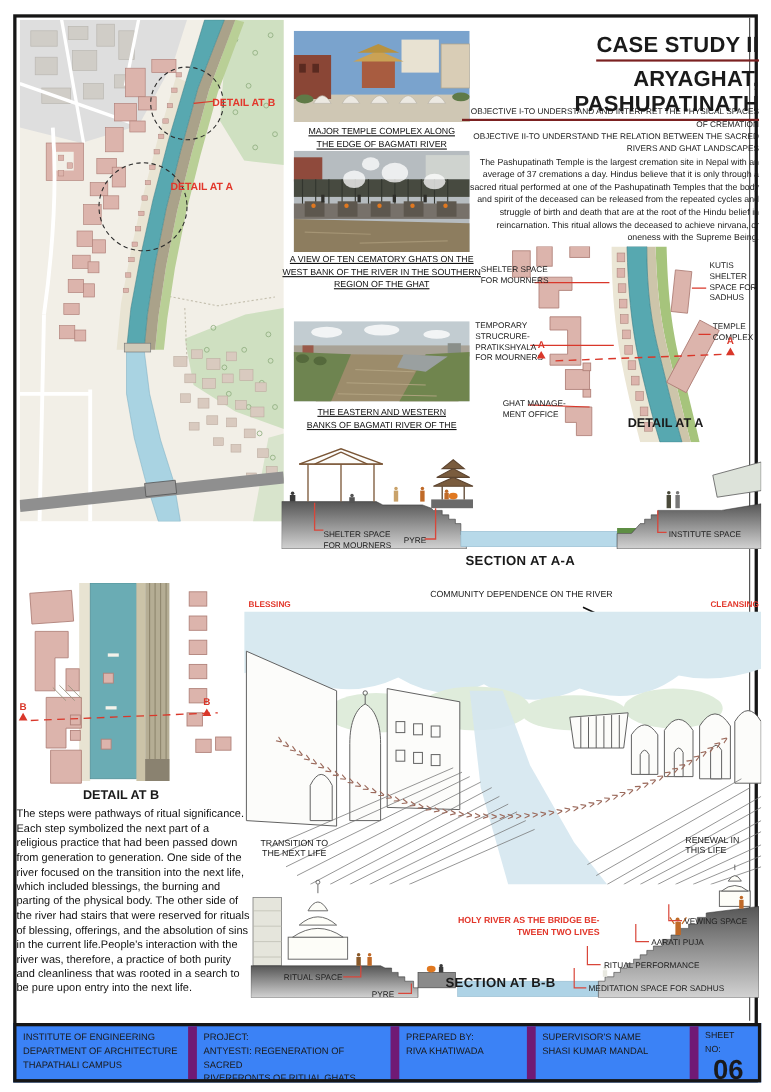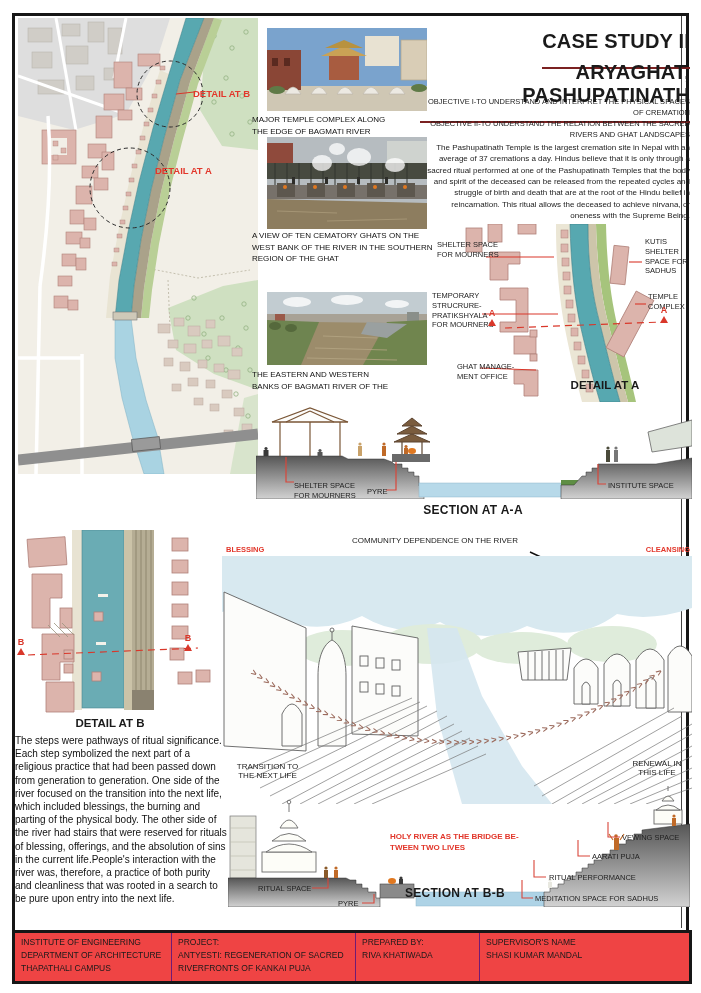--- a/index.html
+++ b/index.html
@@ -6,32 +6,32 @@
   .sheet{position:relative;width:701px;height:993px;background:#fff;
          font-family:"Liberation Sans",sans-serif;color:#1a1a1a;overflow:hidden;}
   .abs{position:absolute;}
   .frame{left:12px;top:13px;width:677px;height:971px;border:3px solid #161616;box-sizing:border-box;}
   .innerline{left:681px;top:16px;width:1px;height:912px;background:#444;}
   .pre{white-space:pre-line;}
   .cap{font-weight:bold;font-size:11.5px;text-align:center;}
   .seccap{font-weight:bold;font-size:12px;text-align:center;letter-spacing:.3px;}
   .lbl{font-size:7.5px;line-height:1.3;color:#222;}
   .redtxt{color:#e2372b;font-weight:bold;}
-  .photocap{font-size:8px;line-height:1.45;color:#111;}
+  .photocap{font-size:8px;line-height:1.45;text-align:center;color:#111;text-decoration:underline;}
   .titleline{text-align:right;font-weight:bold;font-size:20px;letter-spacing:.2px;}
-  .titleline span{display:inline-block;border-bottom:2.5px solid #7b2121;padding-bottom:14px;}
+  .titleline span{display:inline-block;border-bottom:2.5px solid #7b2121;padding-bottom:1px;}
   .objtxt{font-size:7.5px;font-weight:normal;text-align:right;line-height:1.45;}
   .bodytxt{font-size:8px;text-align:right;line-height:1.42;color:#222;}
   .marker{color:#d9372a;font-weight:bold;font-size:9px;text-align:center;line-height:1;}
   .marker .tri{width:0;height:0;margin:1px auto 0;border-left:4px solid transparent;
                border-right:4px solid transparent;border-bottom:7px solid #d9372a;}
   .tblock{left:12px;top:930px;width:680px;height:54px;border:3px solid #161616;
-          box-sizing:border-box;display:flex;background:#ef4444;}
+          box-sizing:border-box;display:flex;background:#3b82f6;}
   .tcell{padding:3px 6px;font-size:8.5px;line-height:1.5;box-sizing:border-box;}
-  .tcell+.tcell{border-left:1px solid #701a75;}
+  .tcell+.tcell{border-left:8px solid #701a75;}
   .sheetno{font-size:25px;font-weight:bold;text-align:center;line-height:1;margin-top:1px;}
 </style>
 </head>
 <body>
 
 <div class="sheet">
   <div class="abs frame"></div>
   <div class="abs innerline"></div>
 
   <svg class="abs" style="left:18px;top:18px" width="240" height="456" viewBox="0 0 240 456">
@@ -403,21 +403,21 @@
   </svg>
   <div class="abs lbl pre" style="left:294px;top:481px">SHELTER SPACE
 FOR MOURNERS</div>
   <div class="abs lbl" style="left:367px;top:487px">PYRE</div>
   <div class="abs lbl" style="left:608px;top:481px">INSTITUTE SPACE</div>
   <div class="abs seccap" style="left:383px;top:503px;width:180px">SECTION AT A-A</div>
 
   <div class="abs redtxt pre" style="left:226px;top:544px;font-size:7.5px;line-height:1.55">BLESSING
 CREMATION
 PARTING OF THE PHYSICAL BODY</div>
-  <div class="abs" style="left:352px;top:536px;width:205px;font-size:8px;text-align:left">COMMUNITY DEPENDENCE ON THE RIVER</div>
+  <div class="abs" style="left:352px;top:536px;width:205px;font-size:8px;text-align:right">COMMUNITY DEPENDENCE ON THE RIVER</div>
   <svg class="abs" style="left:352px;top:548px" width="205" height="18" viewBox="0 0 205 18">
     <line x1="2" y1="9" x2="192" y2="11" stroke="#111" stroke-width="1.5"></line>
     <path d="M193,11 L178,4 M193,11 L178,18" stroke="#111" stroke-width="1.5" fill="none"></path>
   </svg>
   <div class="abs redtxt pre" style="left:585px;top:544px;width:105px;font-size:7.5px;line-height:1.55;text-align:right">CLEANSING
 FORGIVENESS OF SINS
 BLESSING
 OFFERING</div>
 
   <svg class="abs" style="left:20px;top:530px" width="195" height="186" viewBox="0 0 195 186">
@@ -530,23 +530,23 @@
         <line x1="320" y1="240" x2="460" y2="160"></line>
         <line x1="312" y1="230" x2="452" y2="152"></line>
     </g>
     <path id="cv" d="M28,118 Q235,262 443,116" fill="none"></path>
     <text font-size="9.5" fill="#9b6a5c" font-weight="bold" letter-spacing="2">
       <textPath href="#cv" xlink:href="#cv">&gt;&gt;&gt;&gt;&gt;&gt;&gt;&gt;&gt;&gt;&gt;&gt;&gt;&gt;&gt;&gt;&gt;&gt;&gt;&gt;&gt;&gt;&gt;&gt;&gt;&gt;&gt;&gt;&gt;&gt;&gt;&gt;&gt;&gt;&gt;&gt;&gt;&gt;&gt;&gt;&gt;&gt;&gt;&gt;&gt;&gt;&gt;&gt;&gt;&gt;&gt;&gt;&gt;&gt;&gt;&gt;&gt;&gt;&gt;&gt;&gt;&gt;&gt;&gt;&gt;&gt;&gt;&gt;&gt;&gt;</textPath>
     </text>
   </svg>
   <div class="abs pre" style="left:230px;top:762px;width:75px;font-size:8px;text-align:center">TRANSITION TO
 THE NEXT LIFE</div>
-  <div class="abs pre" style="left:623px;top:759px;width:68px;font-size:8px;text-align:center">RENEWAL IN
+  <div class="abs pre" style="left:623px;top:759px;width:68px;font-size:8px;text-align:left">RENEWAL IN
 THIS LIFE</div>
-  <div class="abs redtxt pre" style="left:390px;top:831px;width:155px;font-size:8px;text-align:left;line-height:1.4">HOLY RIVER AS THE BRIDGE BE-
+  <div class="abs redtxt pre" style="left:390px;top:831px;width:155px;font-size:8px;text-align:right;line-height:1.4">HOLY RIVER AS THE BRIDGE BE-
 TWEEN TWO LIVES</div>
 
   <svg class="abs" style="left:228px;top:780px" width="462" height="127" viewBox="0 0 462 127">
     <defs>
       <linearGradient id="g2" x1="0" y1="0" x2="0" y2="1">
         <stop offset="0" stop-color="#565656"></stop>
           <stop offset="1" stop-color="#d2d2d2"></stop>
       </linearGradient>
     </defs>
     <rect x="2" y="36" width="26" height="62" fill="#e5e5dc" stroke="#777" stroke-width="0.7"></rect>
@@ -610,24 +610,28 @@
 
   <div class="abs tblock">
     <div class="tcell" style="width:156px">
       <div>INSTITUTE OF ENGINEERING</div>
       <div>DEPARTMENT OF ARCHITECTURE</div>
       <div>THAPATHALI CAMPUS</div>
     </div>
     <div class="tcell" style="width:184px">
       <div>PROJECT:</div>
       <div>ANTYESTI: REGENERATION  OF SACRED</div>
-      <div>RIVERFRONTS OF KANKAI PUJA</div>
+      <div>RIVERFRONTS OF RITUAL GHATS</div>
     </div>
     <div class="tcell" style="width:124px">
       <div>PREPARED BY:</div>
       <div>RIVA KHATIWADA</div>
     </div>
     <div class="tcell" style="width:148px">
       <div>SUPERVISOR'S NAME</div>
       <div>SHASI KUMAR MANDAL</div>
     </div>
+    <div class="tcell" style="flex:1">
+      <div style="font-size:8px">SHEET NO:</div>
+      <div class="sheetno">06</div>
+    </div>
   </div>
 </div>
 
 </body></html>

